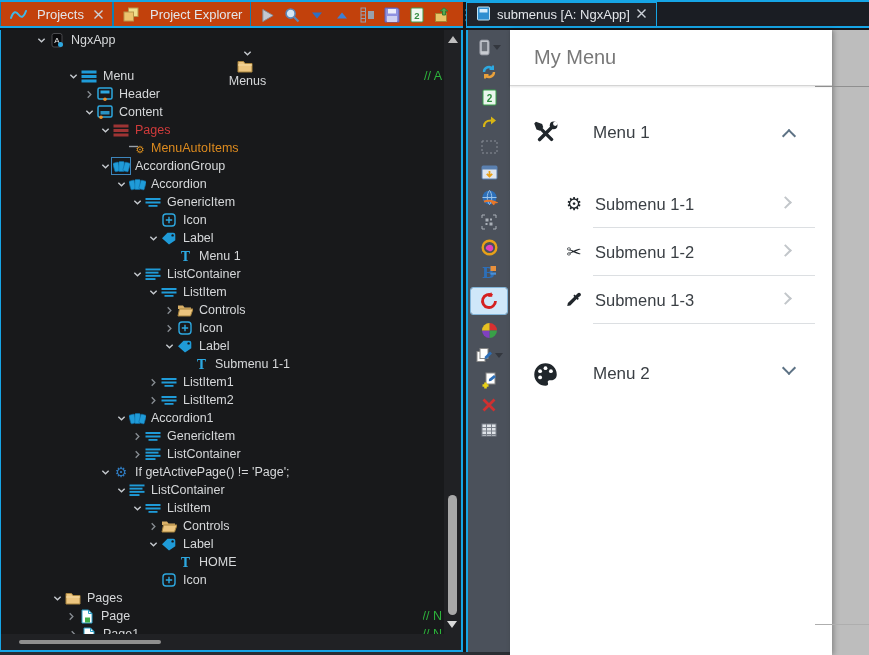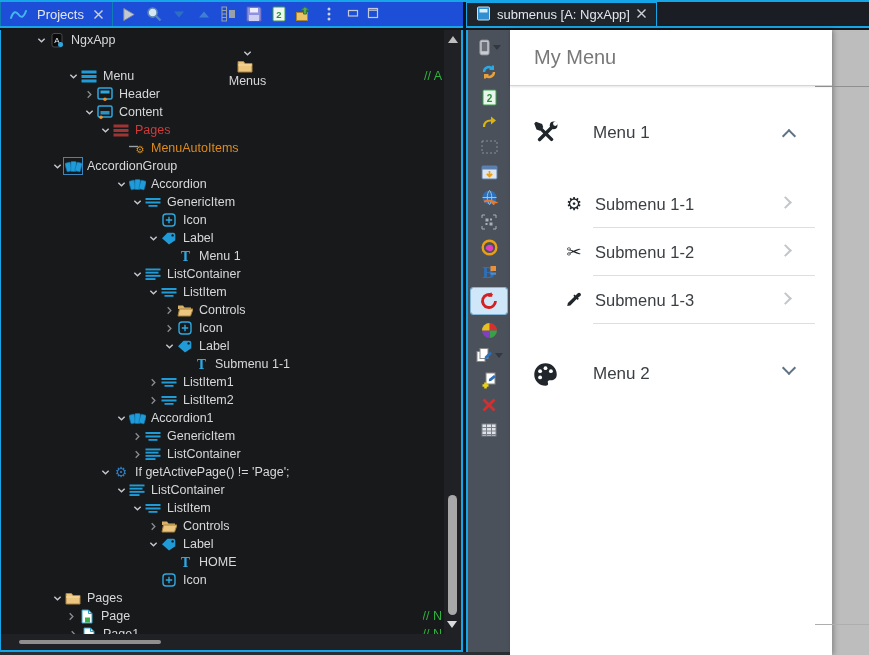--- a/index.html
+++ b/index.html
@@ -1,19 +1,19 @@
 <!DOCTYPE html>
 <html><head>
 <meta charset="utf-8">
 <style>
   html,body{margin:0;padding:0;background:#141518;}
   *{box-sizing:border-box;}
   .app{position:relative;width:869px;height:655px;background:#141518;font-family:"Liberation Sans",sans-serif;overflow:hidden;border-top:2px solid #16a5e6;}
   
-  .topbar{position:absolute;left:0;top:0;width:463px;height:26px;background:#1d4ed8;border-bottom:2px solid #16a5e6;display:flex;align-items:center;}
+  .topbar{position:absolute;left:0;top:0;width:463px;height:26px;background:#c2410c;border-bottom:2px solid #16a5e6;display:flex;align-items:flex-end;}
   .topbar-right{position:absolute;left:466px;top:0;right:0;height:26px;background:#1a1d23;border-bottom:2px solid #16a5e6;display:flex;align-items:center;}
   .ptab{height:24px;display:flex;align-items:center;gap:5px;padding:0 8px;border-left:1px solid #0f7fb4;border-right:1px solid #0f7fb4;color:#e3e6ea;font-size:13px;white-space:nowrap;}
   .ptab .x{margin-left:4px;display:flex;align-items:center;}
   .editor-tab{height:24px;margin-left:0;display:flex;align-items:center;gap:6px;padding:0 9px;border:1px solid #16a5e6;border-bottom:none;background:#20242b;color:#e3e6ea;font-size:13px;white-space:nowrap;}
   .tt{width:24px;height:22px;display:flex;align-items:center;justify-content:center;}
   .tools{display:flex;align-items:center;margin-left:4px;gap:1px;}
   .winbtns{display:flex;align-items:center;gap:8px;margin-left:6px;}
   
   .left-panel{position:absolute;left:0;top:28px;width:463px;height:622px;background:#18191b;border-left:1px solid #16a5e6;border-right:2px solid #16a5e6;border-bottom:2px solid #16a5e6;}
   .tree{position:absolute;left:0;top:0;right:17px;bottom:16px;overflow:hidden;padding-top:1px;}
@@ -72,20 +72,29 @@
             <path d="M1 9C3.5 2 6 2 8.5 5.5S13.5 9 16 2" fill="none" stroke="#3fb9e9" stroke-width="2" stroke-linecap="round"></path>
           </svg>
         </span>
       <span>Projects</span>
       <span class="x">
           <svg width="11" height="11" viewBox="0 0 11 11">
             <path d="M1.5 1.5 9.5 9.5M9.5 1.5 1.5 9.5" stroke="#cdd2d9" stroke-width="1.4"></path>
           </svg>
         </span>
     </div>
+    <div class="ptab">
+      <span class="ticon">
+          <svg width="16" height="15" viewBox="0 0 16 15">
+            <rect x="5.5" y="1" width="9.5" height="8.5" fill="#efe08e" stroke="#b9964a"></rect>
+            <rect x="1" y="5" width="9.5" height="9" fill="#edc46e" stroke="#b9964a"></rect>
+          </svg>
+        </span>
+      <span>Project Explorer</span>
+    </div>
     <div class="tools" id="topTools">
         <span class="tt">
           <svg width="15" height="15" viewBox="0 0 16 16">
             <path d="M3 1.5 14 8 3 14.5z" fill="#c3c9d2" stroke="#828c98"></path>
           </svg>
         </span>
         <span class="tt">
           <svg width="16" height="16" viewBox="0 0 17 17">
             <circle cx="7" cy="7" r="4.8" fill="#d5e7f5" stroke="#5b87b8" stroke-width="1.7"></circle>
             <path d="M10.7 10.7 15.4 15.4" stroke="#5b87b8" stroke-width="2.4"></path>
@@ -258,21 +267,21 @@
         <div class="trow" style="padding-left: 114px;">
           <span class="exp"></span>
           <span class="ticon">
             <svg width="18" height="13" viewBox="0 0 18 13">
               <path d="M1 4.5h9" stroke="#9aa0a8" stroke-width="1.4"></path>
               <text x="12" y="11" text-anchor="middle" font-size="10" fill="#e0921e">⚙</text>
             </svg>
           </span>
           <span class="tlabel orange">MenuAutoItems</span>
         </div>
-        <div class="trow" style="padding-left: 50px;">
+        <div class="trow" style="padding-left: 98px;">
           <span class="exp">
             <svg width="9" height="9" viewBox="0 0 10 10">
               <path d="M1.5 3 5 6.5 8.5 3" fill="none" stroke="#c7cbd0" stroke-width="1.5"></path>
             </svg>
           </span>
           <span class="ticon sel">
             <svg width="17" height="13" viewBox="0 0 17 13">
               <g fill="#1f9bd8" stroke="#0f6ea6" stroke-width=".6">
                 <rect x="0.8" y="2.5" width="5.5" height="9" rx="1" transform="rotate(-16 3.5 7)"></rect>
                 <rect x="5.8" y="1.5" width="5.5" height="10" rx="1"></rect>

